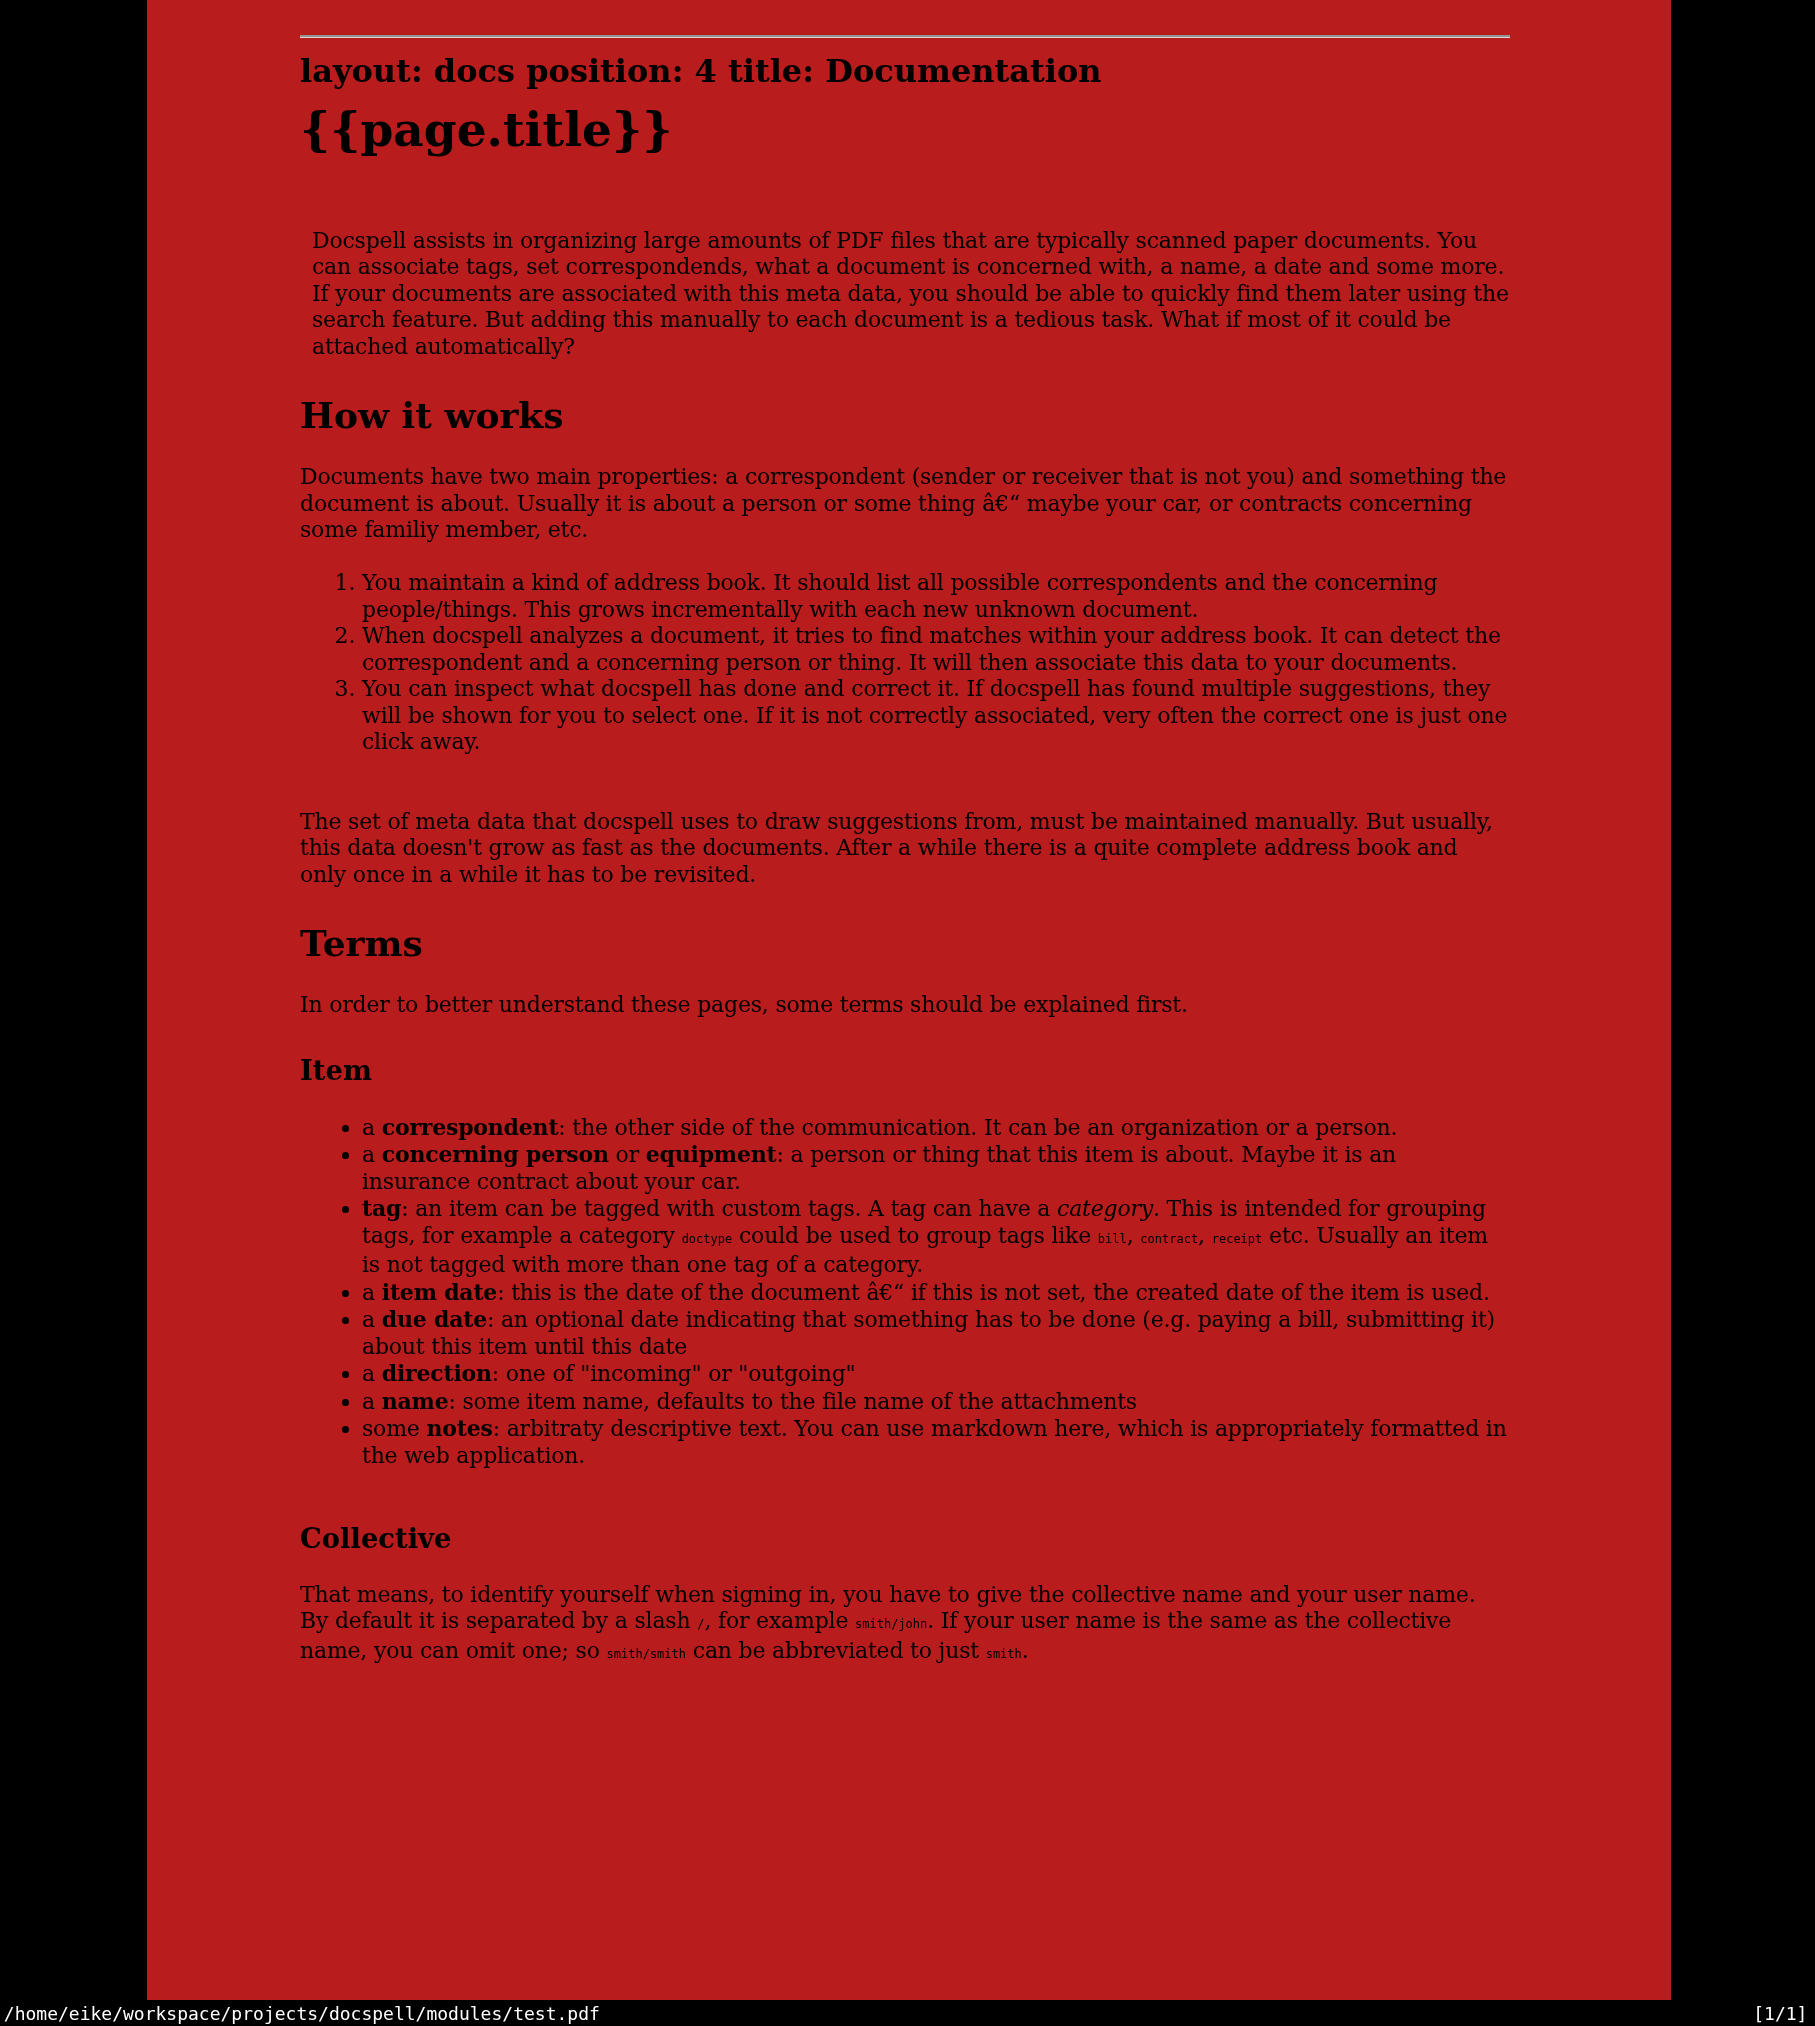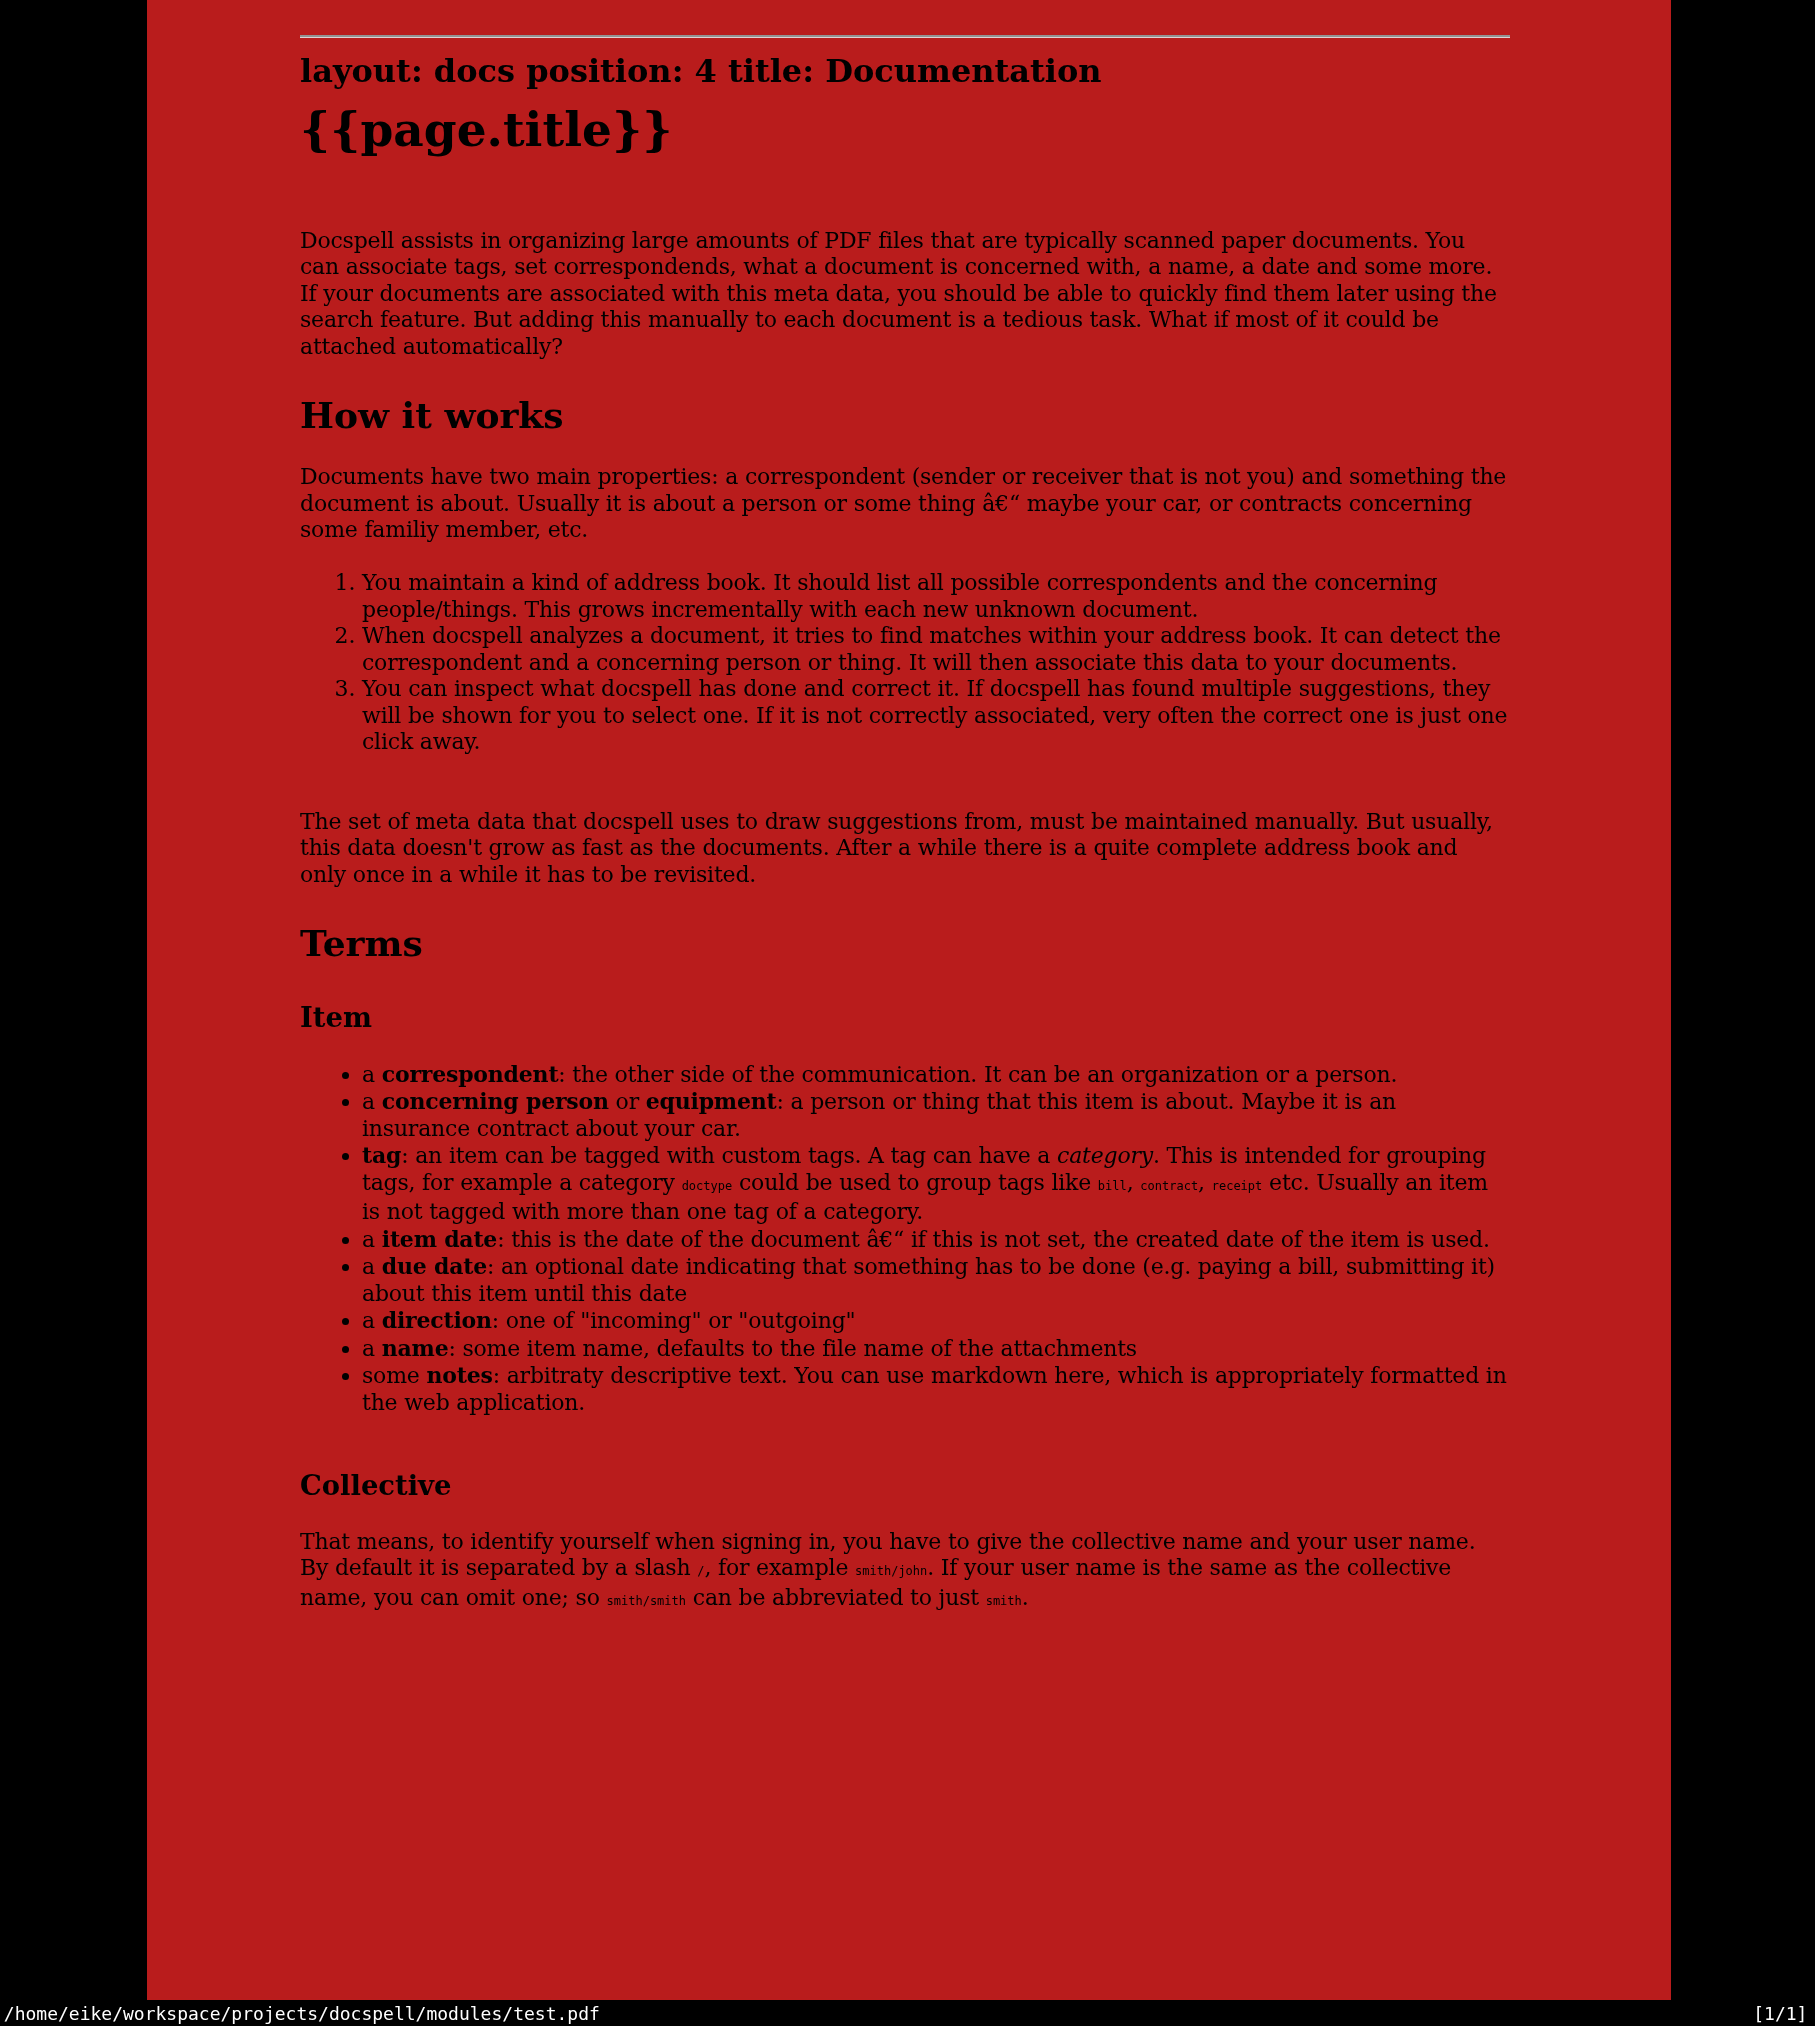--- a/index.html
+++ b/index.html
@@ -31,21 +31,21 @@
   .h { font-weight: bold; color: #000; }
   .h.meta-title   { font-size: 32px; line-height: 1.2; margin: 15px 0 0 0; }
   .h.page-title   { font-size: 47px; line-height: 1.16; margin: 13.2px 0 0 0; }
   .h.section      { font-size: 36px; line-height: 1.2; margin: 34px 0 19px 0; }
   .h.subsection   { font-size: 27.4px; line-height: 1.2; margin: 36px 0 24.6px 0; }
   p {
     font-size: 22px; line-height: 26.5px;
     margin: 26.5px 0;
     letter-spacing: -0.2px;
   }
-  p.first-para { margin-top: 70px; }
+  p.first-para { margin-top: 70px; margin-left: 12px; }
   ol, ul {
     font-size: 22px; line-height: 26.5px;
     margin: 26.5px 0 53px 0;
     padding-left: 62px;
     letter-spacing: -0.2px;
   }
   li { margin: 0; padding: 0; }
   b { font-weight: bold; }
   i { font-style: italic; }
   code {
@@ -79,20 +79,21 @@
       <p class="first-para">Docspell assists in organizing large amounts of PDF files that are typically scanned paper documents. You can associate tags, set correspondends, what a document is concerned with, a name, a date and some more. If your documents are associated with this meta data, you should be able to quickly find them later using the search feature. But adding this manually to each document is a tedious task. What if most of it could be attached automatically?</p>
       <div class="h section">How it works</div>
       <p>Documents have two main properties: a correspondent (sender or receiver that is not you) and something the document is about. Usually it is about a person or some thing â€“ maybe your car, or contracts concerning some familiy member, etc.</p>
       <ol>
         <li>You maintain a kind of address book. It should list all possible correspondents and the concerning people/things. This grows incrementally with each new unknown document.</li>
         <li>When docspell analyzes a document, it tries to find matches within your address book. It can detect the correspondent and a concerning person or thing. It will then associate this data to your documents.</li>
         <li>You can inspect what docspell has done and correct it. If docspell has found multiple suggestions, they will be shown for you to select one. If it is not correctly associated, very often the correct one is just one click away.</li>
       </ol>
       <p>The set of meta data that docspell uses to draw suggestions from, must be maintained manually. But usually, this data doesn't grow as fast as the documents. After a while there is a quite complete address book and only once in a while it has to be revisited.</p>
       <div class="h section">Terms</div>
+      <p>In order to better understand these pages, some terms should be explained first.</p>
       <div class="h subsection">Item</div>
       <ul>
         <li>a <b>correspondent</b>: the other side of the communication. It can be an organization or a person.</li>
         <li>a <b>concerning person</b> or <b>equipment</b>: a person or thing that this item is about. Maybe it is an insurance contract about your car.</li>
         <li><b>tag</b>: an item can be tagged with custom tags. A tag can have a <i>category</i>. This is intended for grouping tags, for example a category <code>doctype</code> could be used to group tags like <code>bill</code>, <code>contract</code>, <code>receipt</code> etc. Usually an item is not tagged with more than one tag of a category.</li>
         <li>a <b>item date</b>: this is the date of the document â€“ if this is not set, the created date of the item is used.</li>
         <li>a <b>due date</b>: an optional date indicating that something has to be done (e.g. paying a bill, submitting it) about this item until this date</li>
         <li>a <b>direction</b>: one of "incoming" or "outgoing"</li>
         <li>a <b>name</b>: some item name, defaults to the file name of the attachments</li>
         <li>some <b>notes</b>: arbitraty descriptive text. You can use markdown here, which is appropriately formatted in the web application.</li>

